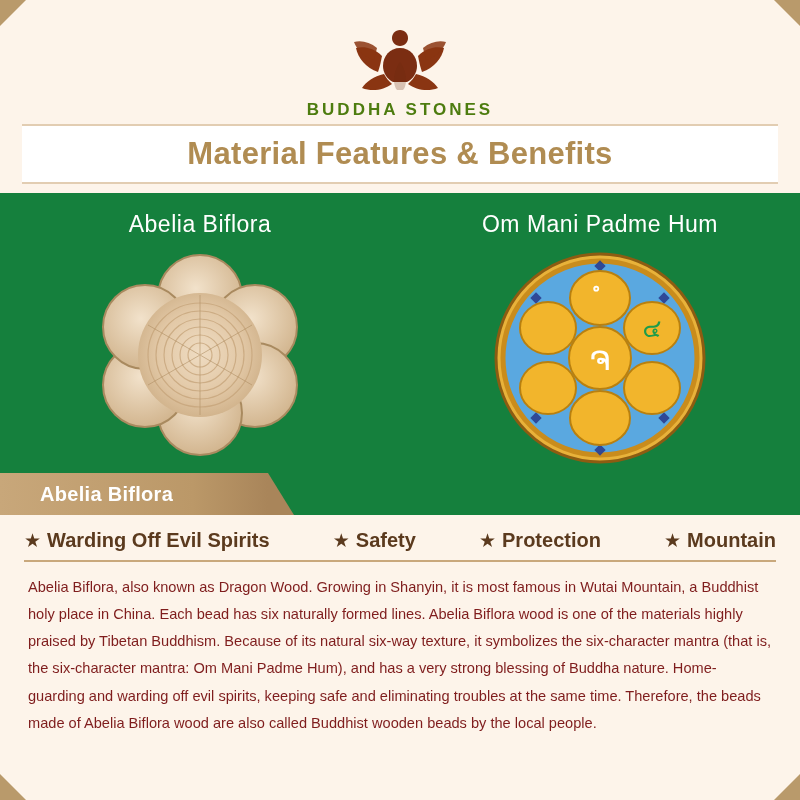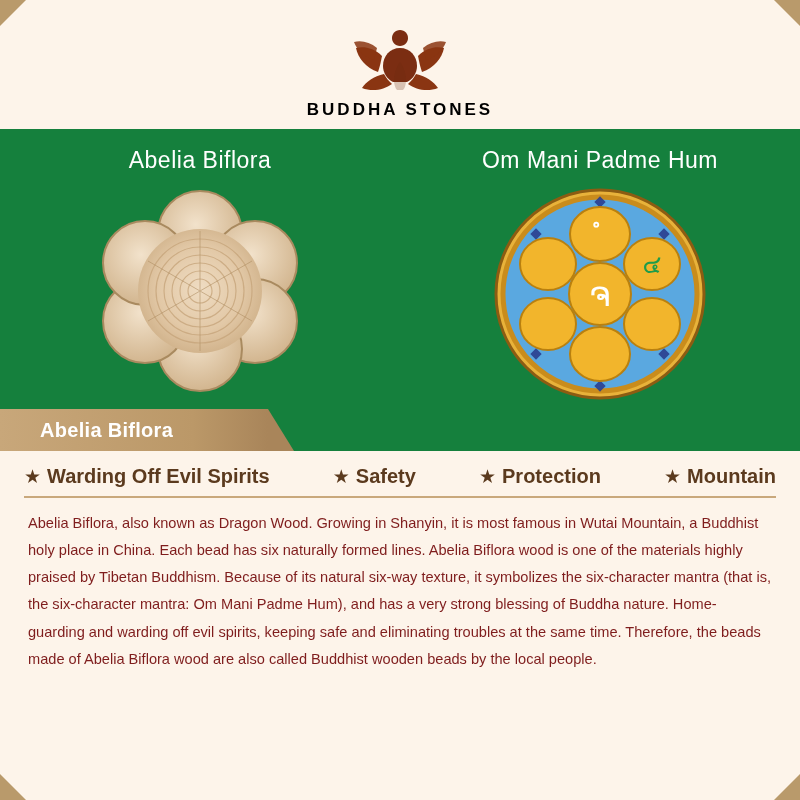--- a/index.html
+++ b/index.html
@@ -59,21 +59,21 @@
     box-sizing: border-box;
   }
   .brand-logo {
     display: block;
     margin: 0 auto;
   }
   .brand-name {
     margin-top: 2px;
     font-size: 17px;
     letter-spacing: 3px;
-    color: #000000;
+    color: #4d7c0f;
     font-weight: bold;
   }
 
   
   .title-banner {
     position: relative;
     margin: 4px 22px 0 22px;
     height: 56px;
     background: #ffffff;
     border-top: 2px solid #e2cdb2;
@@ -217,20 +217,23 @@
           <path d="M96 52c10 2 18 8 22 14-10 4-22 2-30-4 3-3 6-6 8-10z"></path>
         </g>
         <g fill="#6d2a10">
           <path d="M80 40c-4 6-6 12-6 18 0 4 1 8 3 10h6c2-2 3-6 3-10 0-6-2-12-6-18z" opacity="0.25"></path>
         </g>
       </svg>
     </span>
     <div class="brand-name">BUDDHA STONES</div>
   </div>
 
+  <div class="title-banner">
+    <span class="title-text">Material Features &amp; Benefits</span>
+  </div>
 
   <div class="media-strip">
 
     <div class="panel panel-left">
       <div class="panel-caption">Abelia Biflora</div>
       <div class="flower-wrap">
         <svg width="250" height="210" viewBox="0 0 250 210" xmlns="http://www.w3.org/2000/svg">
           <defs>
             <radialGradient id="woodg" cx="50%" cy="48%" r="62%">
               <stop offset="0%" stop-color="#efdcc2"></stop>

